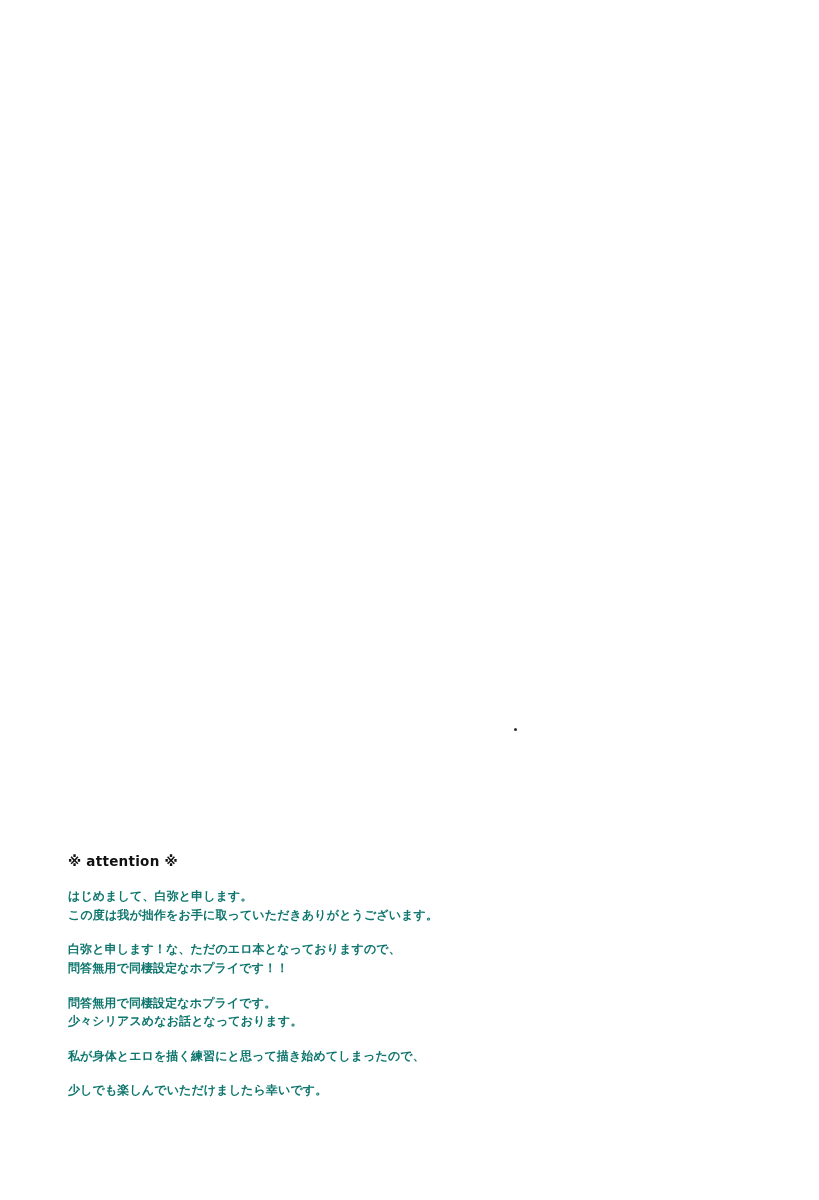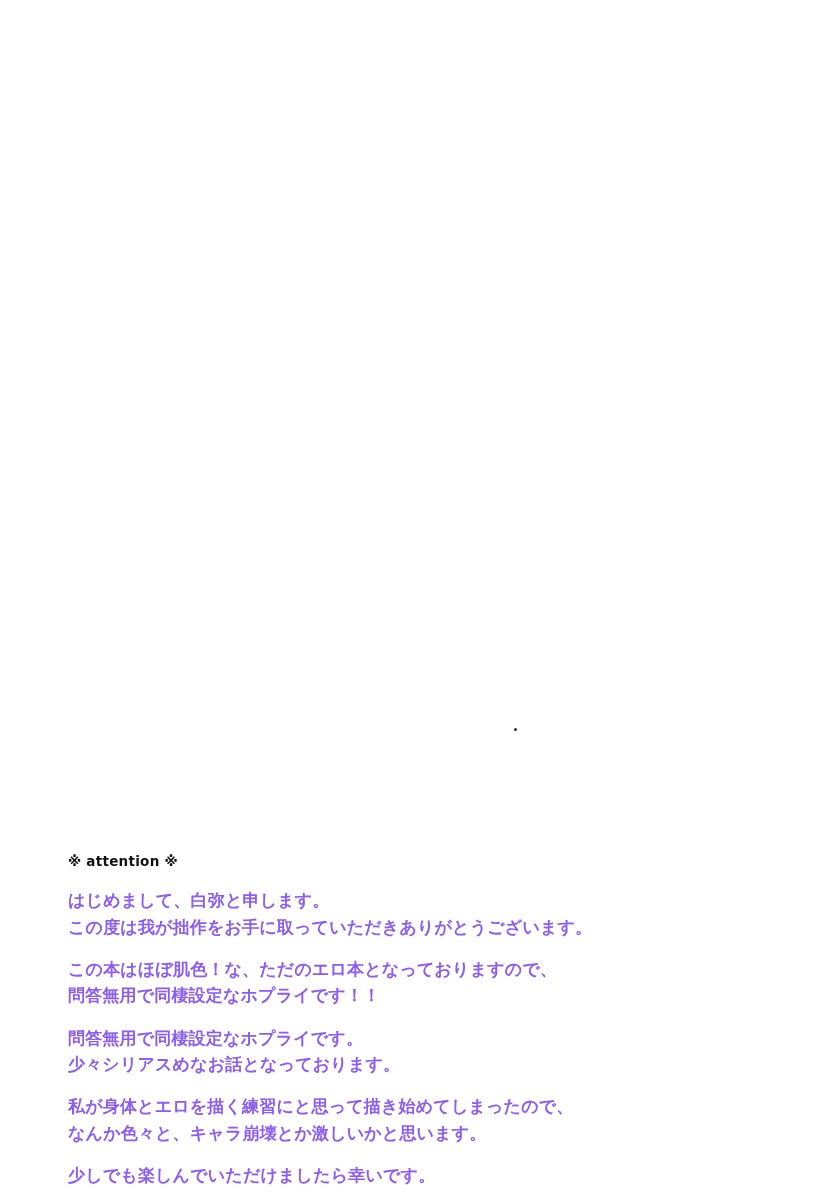--- a/index.html
+++ b/index.html
@@ -40,24 +40,24 @@
     margin: 0 0 18px 0;
     line-height: 1.2;
   }
   .para {
     margin: 0 0 16px 0;
   }
   .para:last-child {
     margin-bottom: 8px;
   }
   .line {
-    font-size: 17px;
+    font-size: 12px;
     font-weight: bold;
     line-height: 1.55;
-    color: #8b5cf6;
+    color: #0f766e;
     letter-spacing: 0.01em;
     white-space: pre;
   }
 </style>
 </head>
 <body>
 
 <div class="page">
 
   <div class="ink-dot"></div>
@@ -65,32 +65,31 @@
   <div class="attention-block">
 
     <div class="attention-heading">※ attention ※</div>
 
     <div class="para">
       <div class="line">はじめまして、白弥と申します。</div>
       <div class="line">この度は我が拙作をお手に取っていただきありがとうございます。</div>
     </div>
 
     <div class="para">
-      <div class="line">この本はほぼ肌色！な、ただのエロ本となっておりますので、</div>
+      <div class="line">白弥と申します！な、ただのエロ本となっておりますので、</div>
       <div class="line">問答無用で同棲設定なホプライです！！</div>
     </div>
 
     <div class="para">
       <div class="line">問答無用で同棲設定なホプライです。</div>
       <div class="line">少々シリアスめなお話となっております。</div>
     </div>
 
     <div class="para">
       <div class="line">私が身体とエロを描く練習にと思って描き始めてしまったので、</div>
-      <div class="line">なんか色々と、キャラ崩壊とか激しいかと思います。</div>
     </div>
 
     <div class="para">
       <div class="line">少しでも楽しんでいただけましたら幸いです。</div>
     </div>
 
   </div>
 </div>
 
 </body></html>

